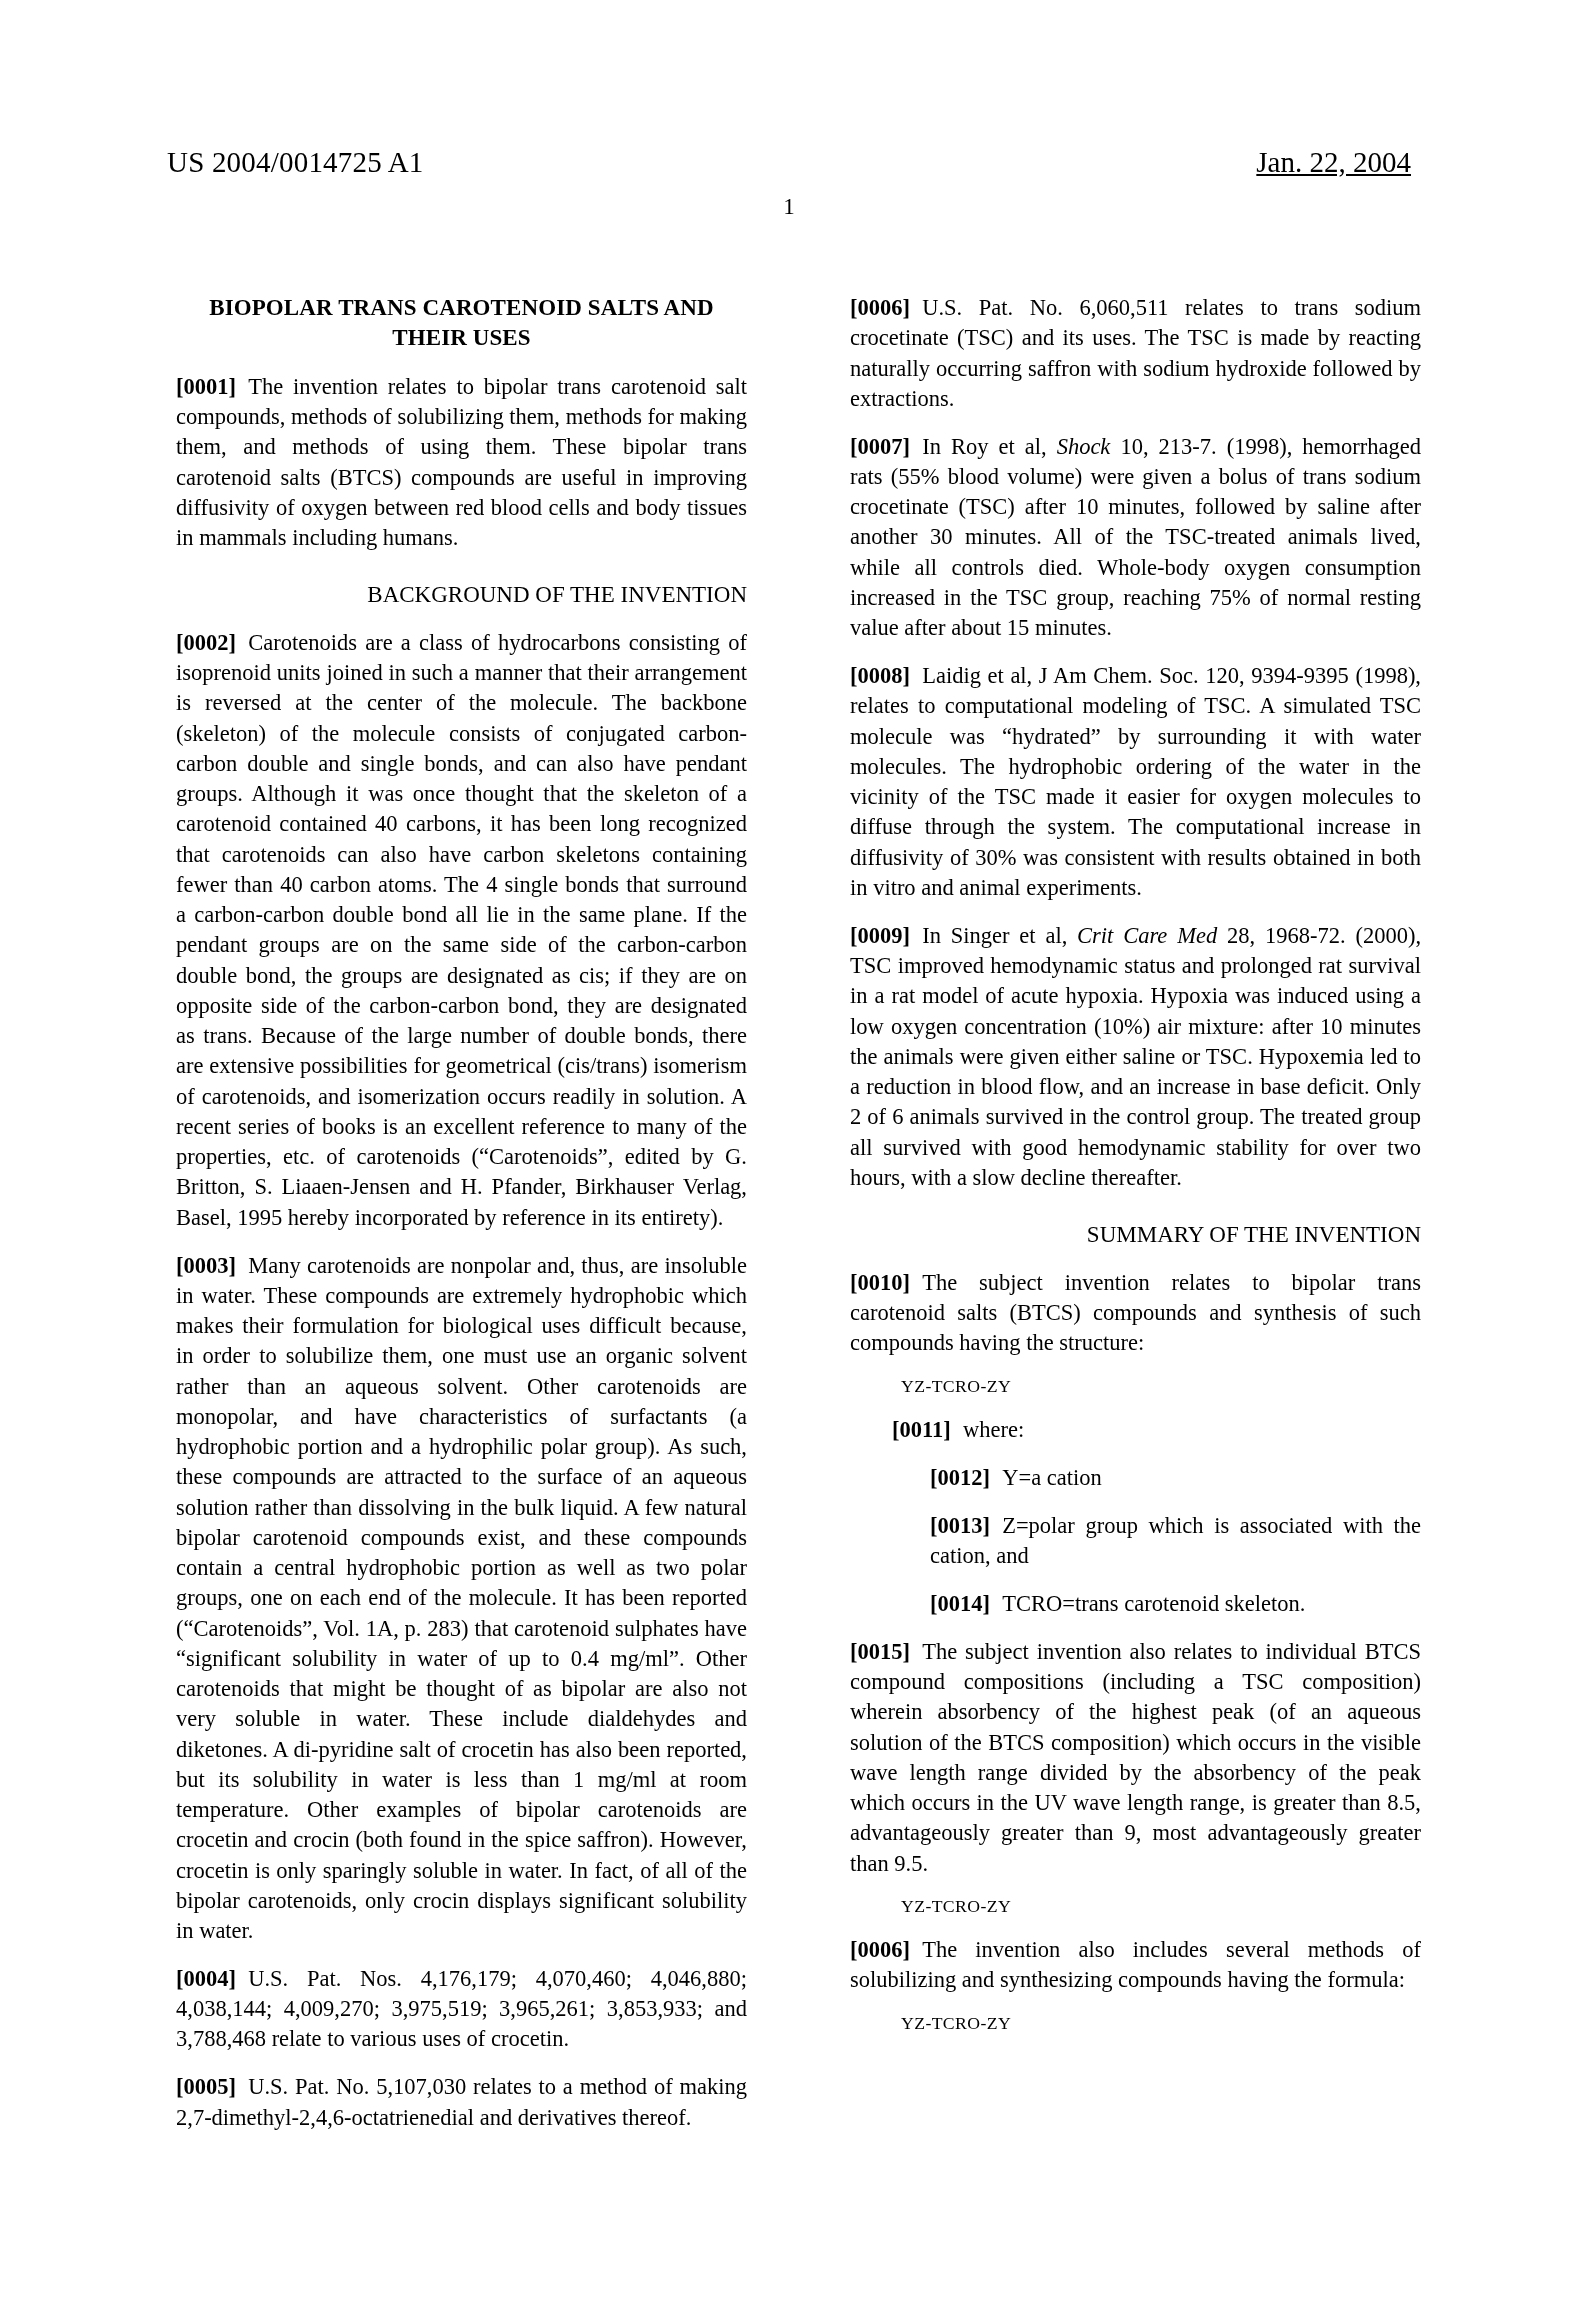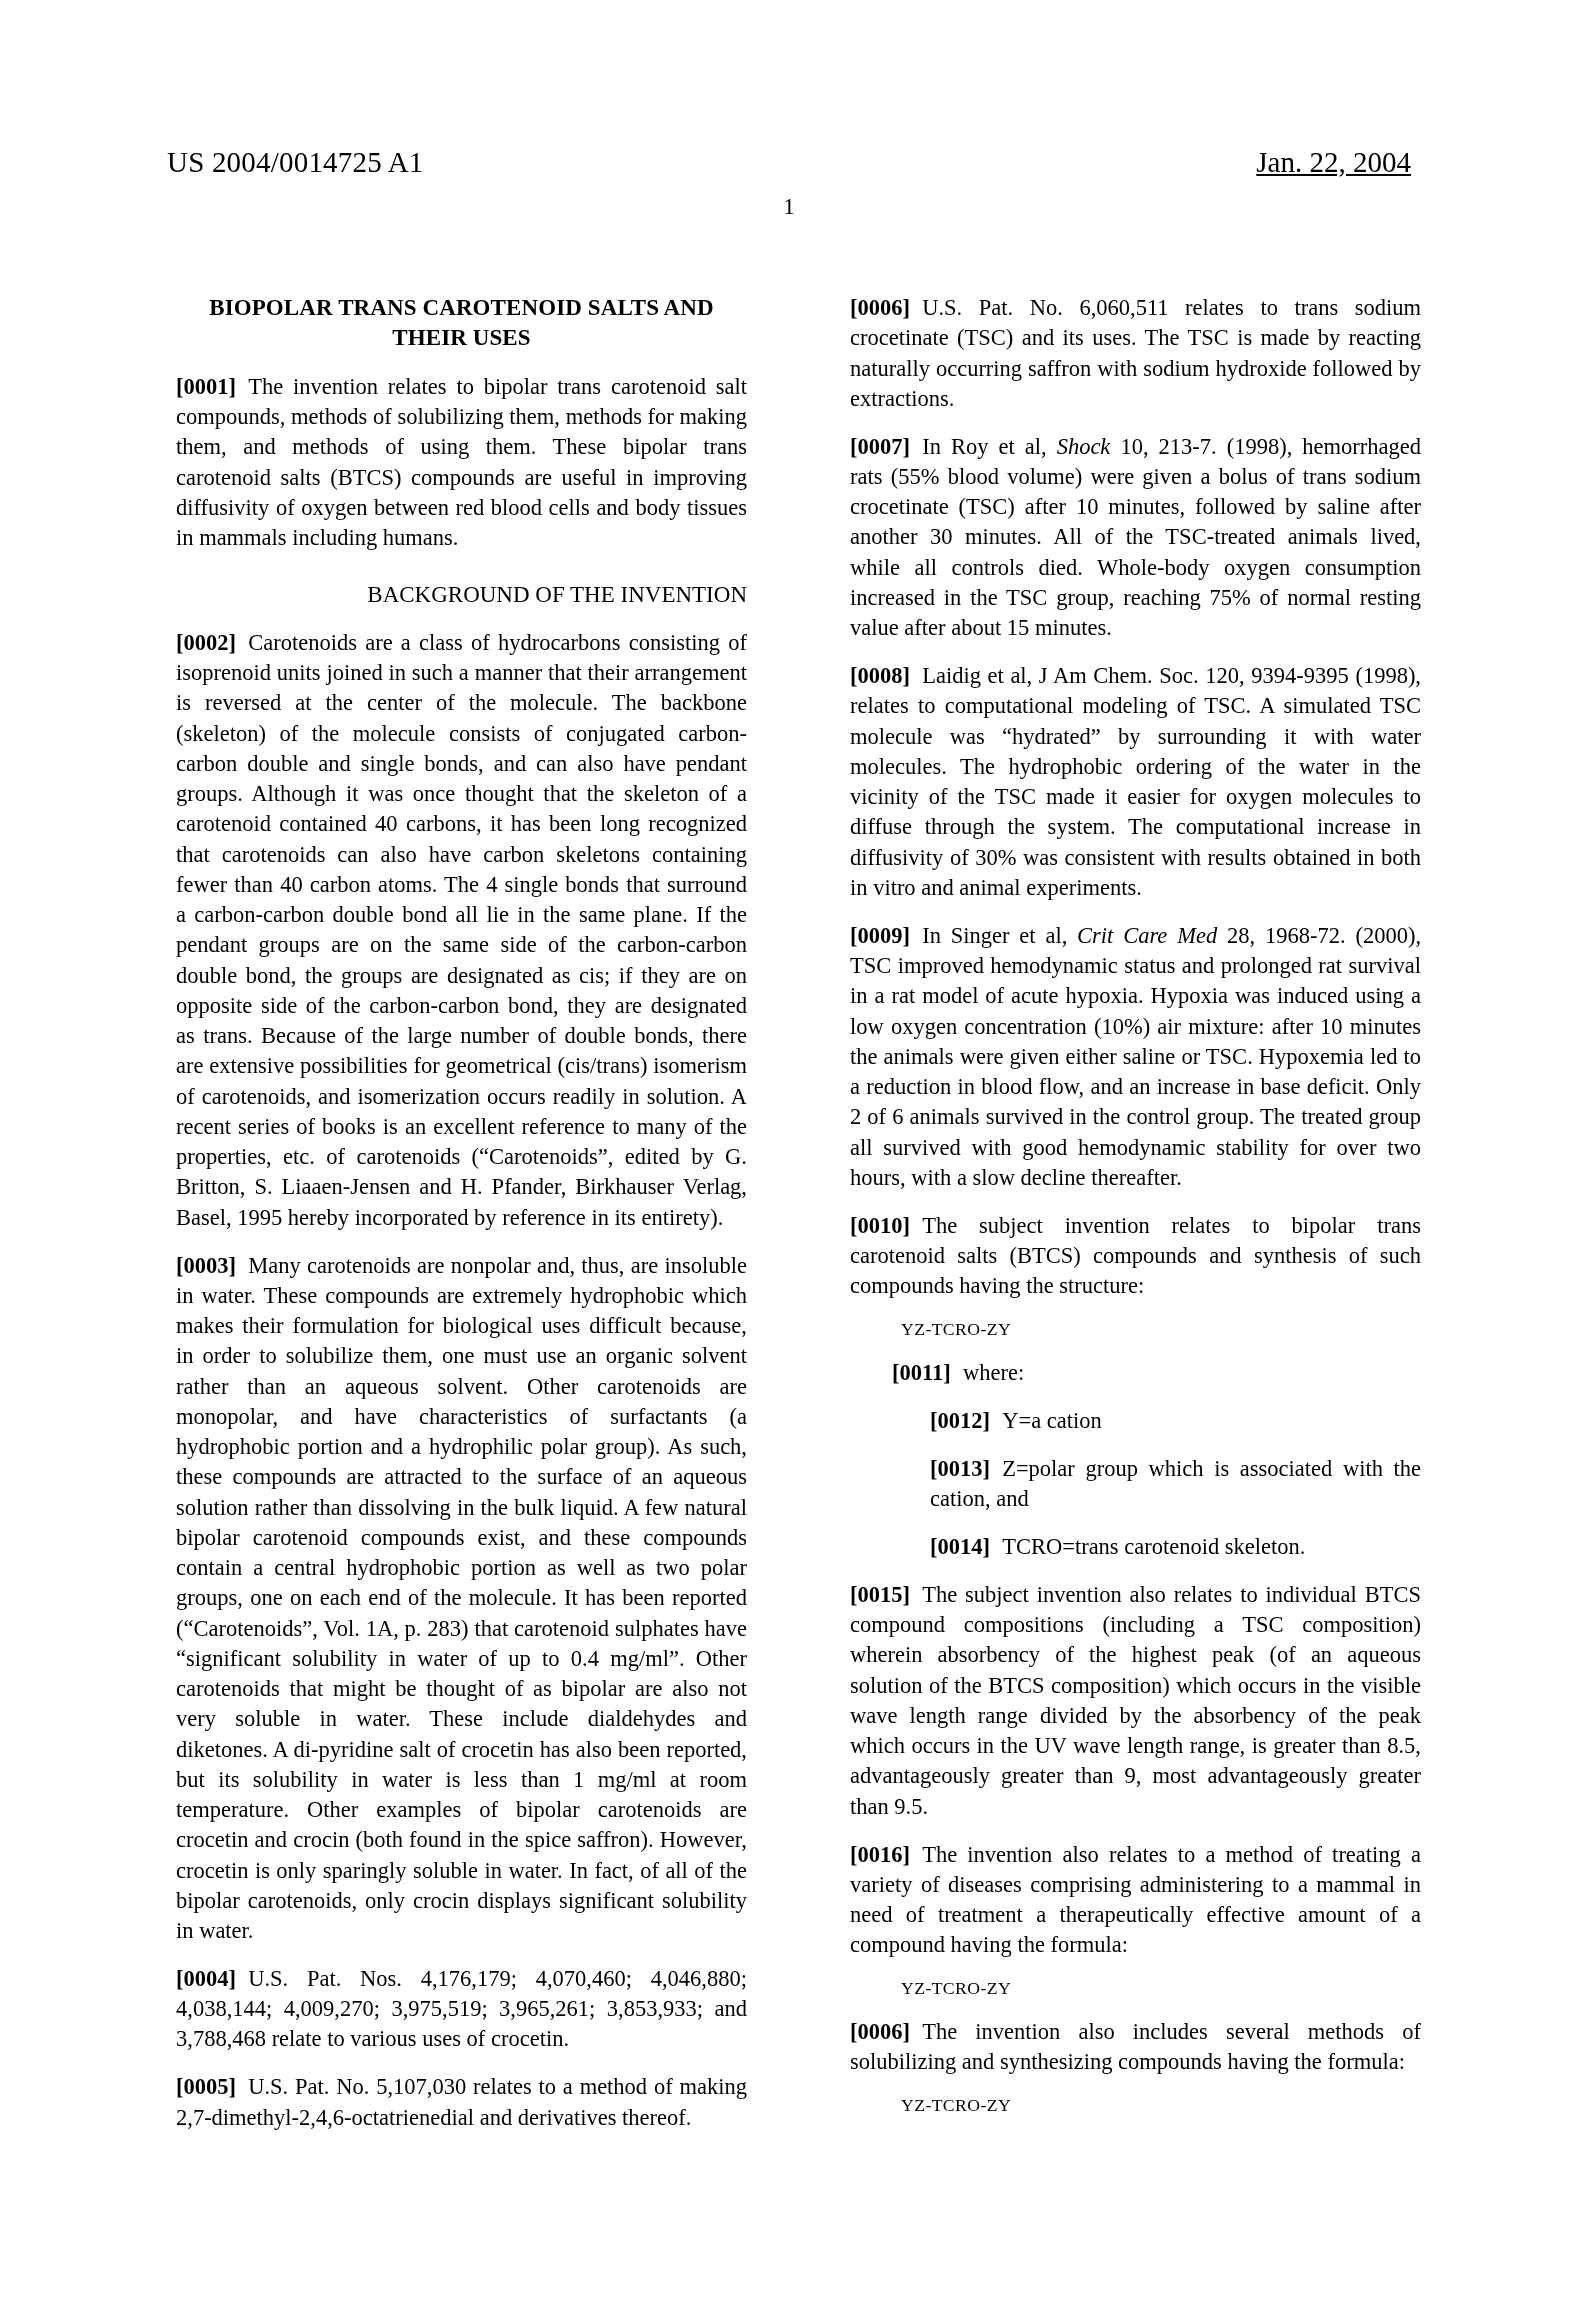--- a/index.html
+++ b/index.html
@@ -164,20 +164,21 @@
       </p>
 
       <p class="para">
         <span class="pnum">[0008]</span><span class="gap"></span><span>Laidig et al, J Am Chem. Soc. 120, 9394-9395 (1998), relates to computational modeling of TSC. A simulated TSC molecule was “hydrated” by surrounding it with water molecules. The hydrophobic ordering of the water in the vicinity of the TSC made it easier for oxygen molecules to diffuse through the system. The computational increase in diffusivity of 30% was consistent with results obtained in both in vitro and animal experiments.</span>
       </p>
 
       <p class="para">
         <span class="pnum">[0009]</span><span class="gap"></span><span>In Singer et al, </span><i>Crit Care Med</i><span> 28, 1968-72. (2000), TSC improved hemodynamic status and prolonged rat survival in a rat model of acute hypoxia. Hypoxia was induced using a low oxygen concentration (10%) air mixture: after 10 minutes the animals were given either saline or TSC. Hypoxemia led to a reduction in blood flow, and an increase in base deficit. Only 2 of 6 animals survived in the control group. The treated group all survived with good hemodynamic stability for over two hours, with a slow decline thereafter.</span>
       </p>
 
+      <div class="section-head">SUMMARY OF THE INVENTION</div>
 
       <p class="para">
         <span class="pnum">[0010]</span><span class="gap"></span><span>The subject invention relates to bipolar trans carotenoid salts (BTCS) compounds and synthesis of such compounds having the structure:</span>
       </p>
 
       <div class="formula">YZ-TCRO-ZY</div>
 
       <p class="para indent1">
         <span class="pnum">[0011]</span><span class="gap"></span><span>where:</span>
       </p>
@@ -191,23 +192,20 @@
       </p>
 
       <p class="para indent2">
         <span class="pnum">[0014]</span><span class="gap"></span><span>TCRO=trans carotenoid skeleton.</span>
       </p>
 
       <p class="para">
         <span class="pnum">[0015]</span><span class="gap"></span><span>The subject invention also relates to individual BTCS compound compositions (including a TSC composition) wherein absorbency of the highest peak (of an aqueous solution of the BTCS composition) which occurs in the visible wave length range divided by the absorbency of the peak which occurs in the UV wave length range, is greater than 8.5, advantageously greater than 9, most advantageously greater than 9.5.</span>
       </p>
 
-      <p class="para">
-        <span class="pnum">[0016]</span><span class="gap"></span><span>The invention also relates to a method of treating a variety of diseases comprising administering to a mammal in need of treatment a therapeutically effective amount of a compound having the formula:</span>
-      </p>
 
       <div class="formula">YZ-TCRO-ZY</div>
 
       <p class="para">
         <span class="pnum">[0006]</span><span class="gap"></span><span>The invention also includes several methods of solubilizing and synthesizing compounds having the formula:</span>
       </p>
 
       <div class="formula">YZ-TCRO-ZY</div>
 
     </div>

